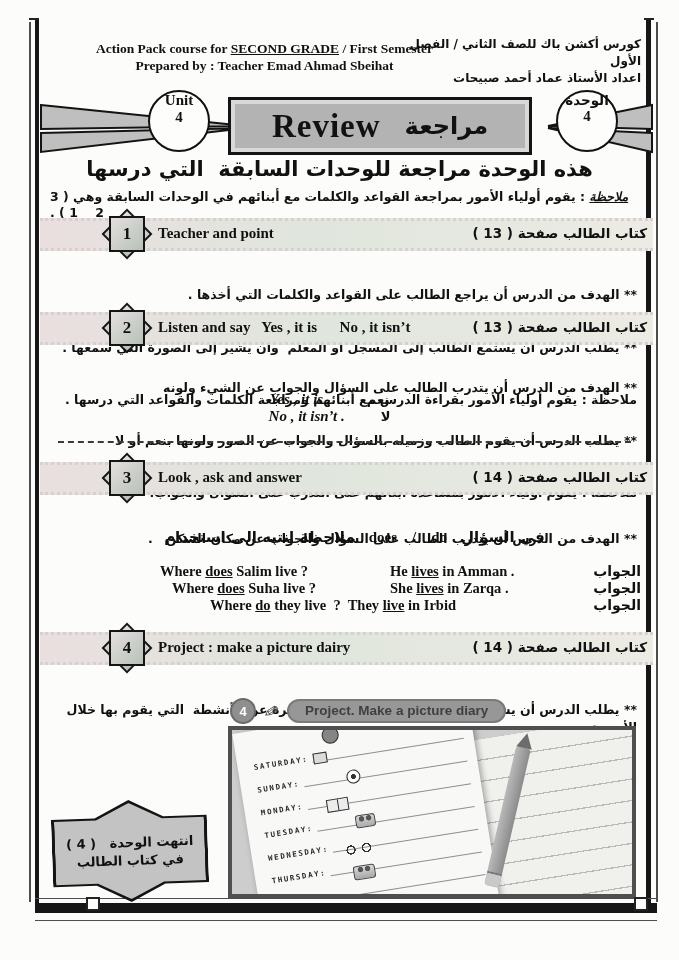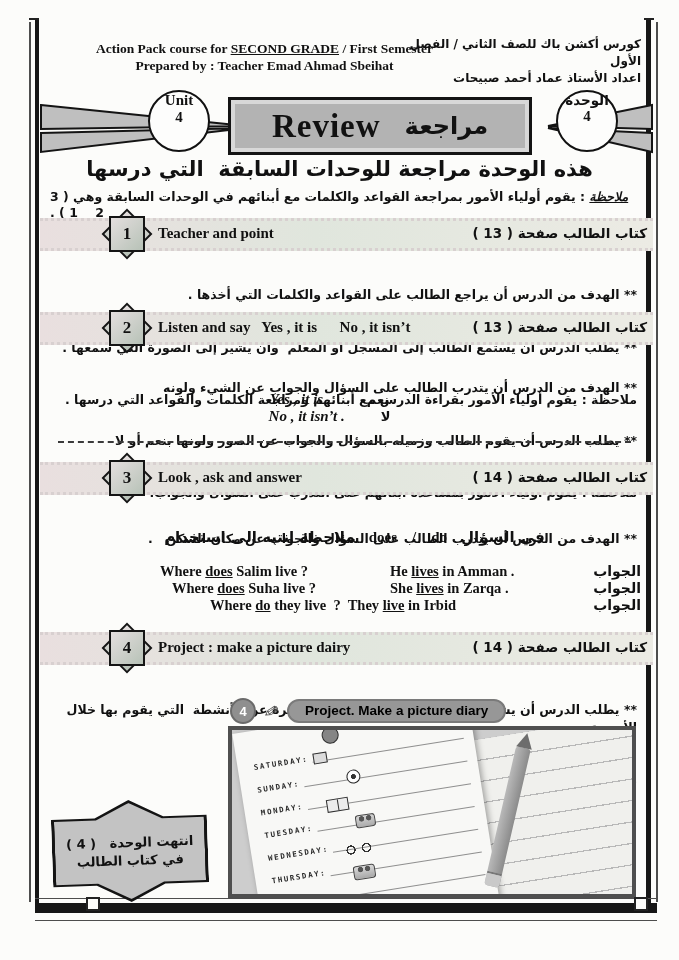--- a/index.html
+++ b/index.html
@@ -84,21 +84,21 @@
   .qa .q3{grid-column:1/3;padding-left:150px;white-space:pre-wrap;}
   .qa .a{white-space:pre-wrap;}
   .qa .ans{justify-self:end;direction:rtl;font:700 14px "DejaVu Sans",sans-serif;}
 
   
   .figure{position:absolute;left:228px;top:696px;width:408px;height:202px;z-index:2;}
   .fig-head{height:30px;display:flex;align-items:center;gap:8px;padding-left:2px;}
   .fig-num{width:22px;height:22px;border-radius:50%;background:#8f8f8f;border:2px solid #6a6a6a;
            color:#fff;font:700 13px "Liberation Sans",sans-serif;display:flex;align-items:center;justify-content:center;}
   .fig-pencil-ic{font-size:18px;color:#4a4a4a;transform:scaleX(-1) rotate(-12deg);font-family:"DejaVu Sans",sans-serif;}
-  .fig-pill{background:#979797;border:2px solid #7a7a7a;border-radius:14px;color:#000000;
+  .fig-pill{background:#979797;border:2px solid #7a7a7a;border-radius:14px;color:#404040;
             font:700 13.5px "Liberation Sans",sans-serif;padding:2px 16px 3px;}
   .fig-body{position:absolute;left:0;right:0;top:30px;bottom:0;background:#cdcdcd;
             border:4px solid #4f4f4f;overflow:hidden;}
   .page2{position:absolute;right:-42px;top:2px;width:280px;height:210px;transform:rotate(-9deg);
          background:repeating-linear-gradient(to bottom,#f0f0ed 0 20px,#b8b8b8 20px 21.2px);}
   .notebook{position:absolute;left:16px;top:-16px;width:238px;height:220px;transform:rotate(-9deg);
             background:#f8f8f6;box-shadow:2px 3px 6px rgba(0,0,0,.35);padding:18px 10px 4px 16px;box-sizing:border-box;}
   .day-row{display:flex;align-items:flex-end;height:23px;gap:4px;}
   .day-label{font:700 7.5px "DejaVu Sans Mono",monospace;letter-spacing:1.6px;color:#2b2b2b;}
   .day-line{flex:1;border-bottom:1.2px solid #8f8f8f;height:14px;}

